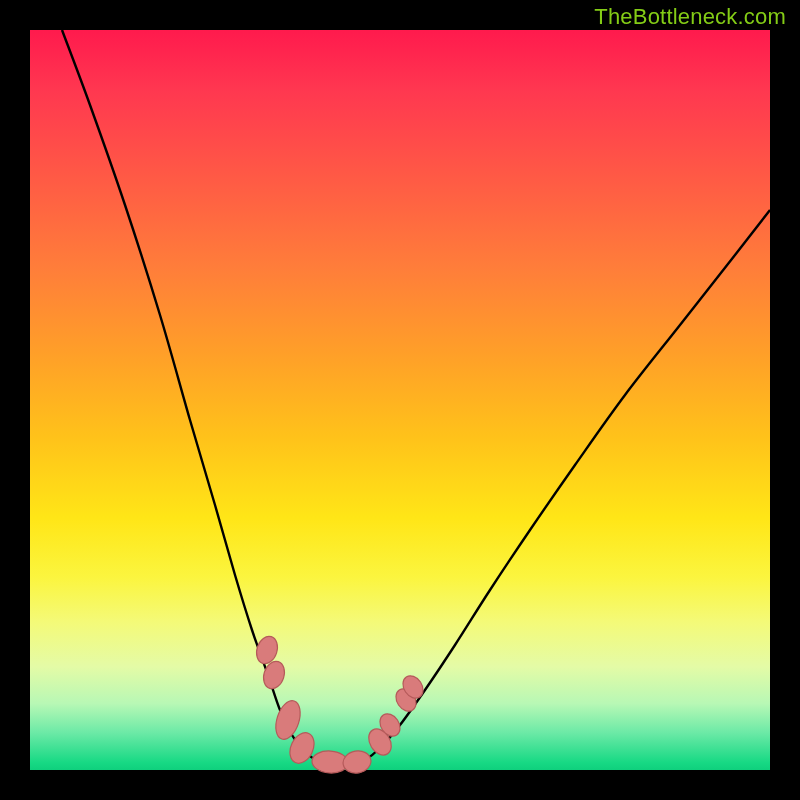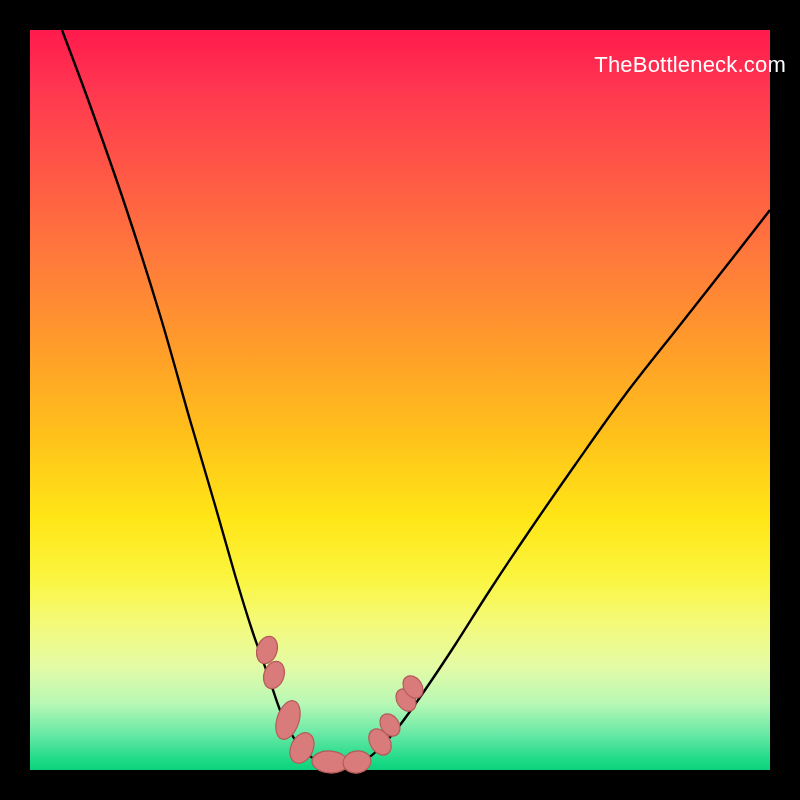--- a/index.html
+++ b/index.html
@@ -42,24 +42,23 @@
       #17d984 99%,
       #0fd07d 100%
     );
   }
   .watermark {
     position: absolute;
     top: 4px;
     right: 14px;
     font-size: 22px;
     font-weight: 400;
-    color: #ffffff;
+    color: #84cc16;
     letter-spacing: 0.2px;
     text-align: right;
-    margin-top: 48px;
   }
   svg.curve {
     position: absolute;
     top: 0;
     left: 0;
     width: 740px;
     height: 740px;
     overflow: visible;
   }
 </style>

